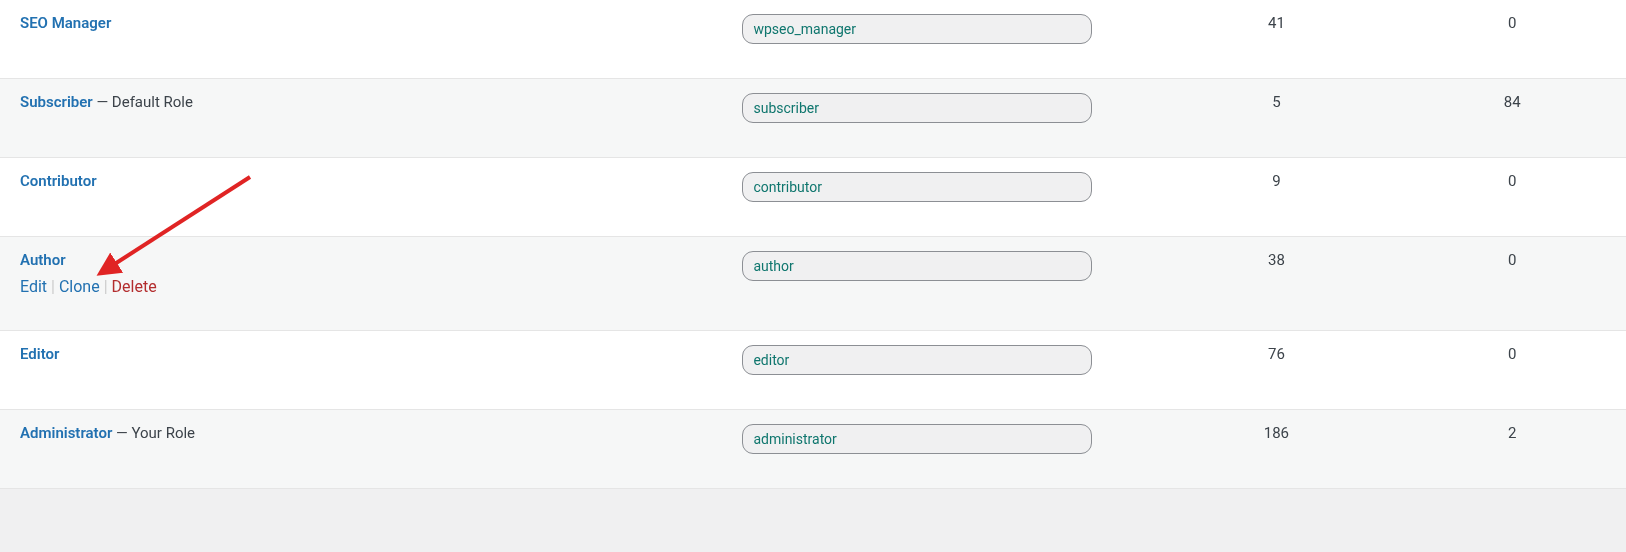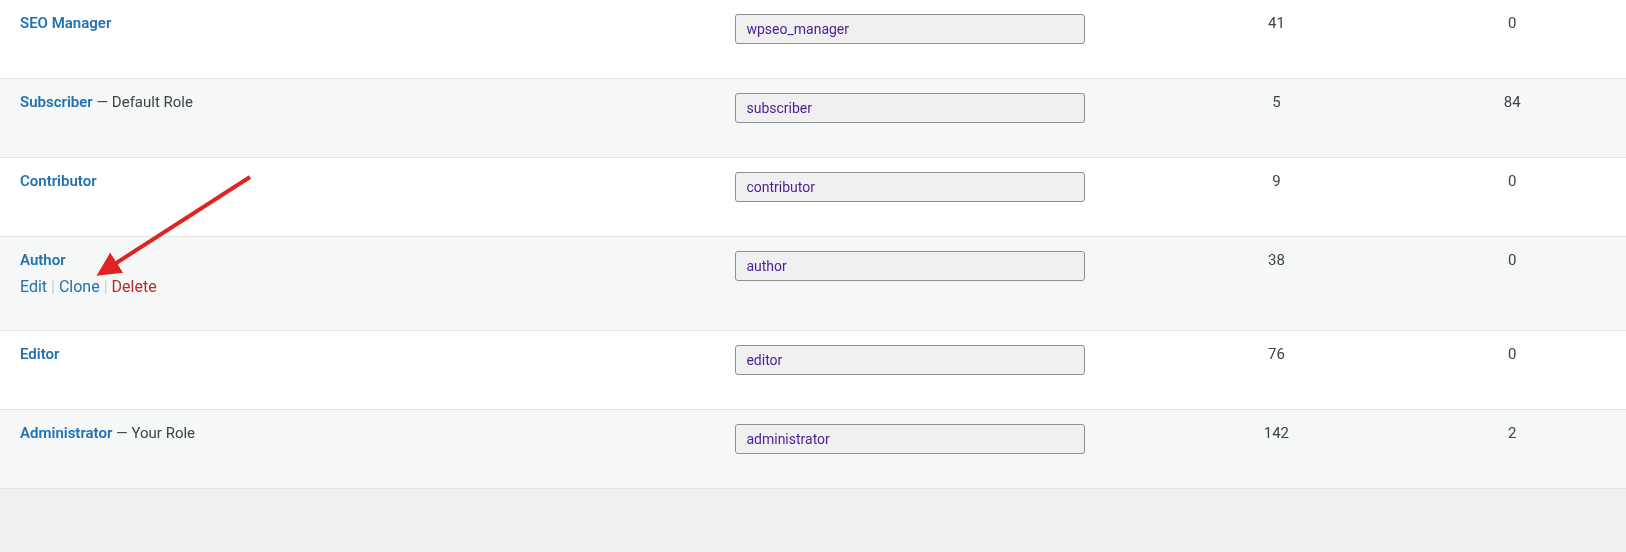--- a/index.html
+++ b/index.html
@@ -18,21 +18,21 @@
       border-bottom: 1px solid #e5e5e5;
     }
     .table tr:nth-child(even) td {
       background: #f6f7f7;
     }
     .table tr:nth-child(odd) td {
       background: #fff;
     }
     .table td {
       vertical-align: top;
-      padding: 14px 20px 34px;
+      padding: 14px 27px 34px;
     }
     .col-name { width: 44%; padding-left: 20px !important; }
     .col-slug { width: 27%; }
     .col-num1 { width: 15%; text-align: center; }
     .col-num2 { width: 14%; text-align: center; }
     .role-name {
       color: #2271b1;
       font-weight: 600;
       font-size: 15px;
       text-decoration: none;
@@ -54,25 +54,25 @@
       cursor: pointer;
       text-decoration: none;
     }
     .row-actions .delete {
       color: #b32d2e;
     }
     .row-actions .sep { color: #ccc; }
     .slug-input {
       background: #f0f0f1;
       border: 1px solid #8c8f94;
-      border-radius: 3px;
+      border-radius: 11px;
       padding: 6px 10px;
       font-size: 14px;
       width: 350px;
-      color: #4c1d95;
+      color: #0f766e;
       font-family: inherit;
     }
     .num {
       color: #3c434a;
       font-size: 15px;
     }
     .arrow-svg {
       position: absolute;
       pointer-events: none;
     }
@@ -115,17 +115,17 @@
       </tr>
       <tr>
         <td class="col-name"><a class="role-name">Editor</a></td>
         <td class="col-slug"><input class="slug-input" type="text" readonly="readonly" value="editor" style=""></td>
         <td class="col-num1"><span class="num">76</span></td>
         <td class="col-num2"><span class="num">0</span></td>
       </tr>
       <tr>
         <td class="col-name"><a class="role-name">Administrator</a><span class="suffix"> — Your Role</span></td>
         <td class="col-slug"><input class="slug-input" type="text" readonly="readonly" value="administrator" style=""></td>
-        <td class="col-num1"><span class="num">142</span></td>
+        <td class="col-num1"><span class="num">186</span></td>
         <td class="col-num2"><span class="num">2</span></td>
       </tr>
     </tbody>
 </table>
 
 </body></html>

